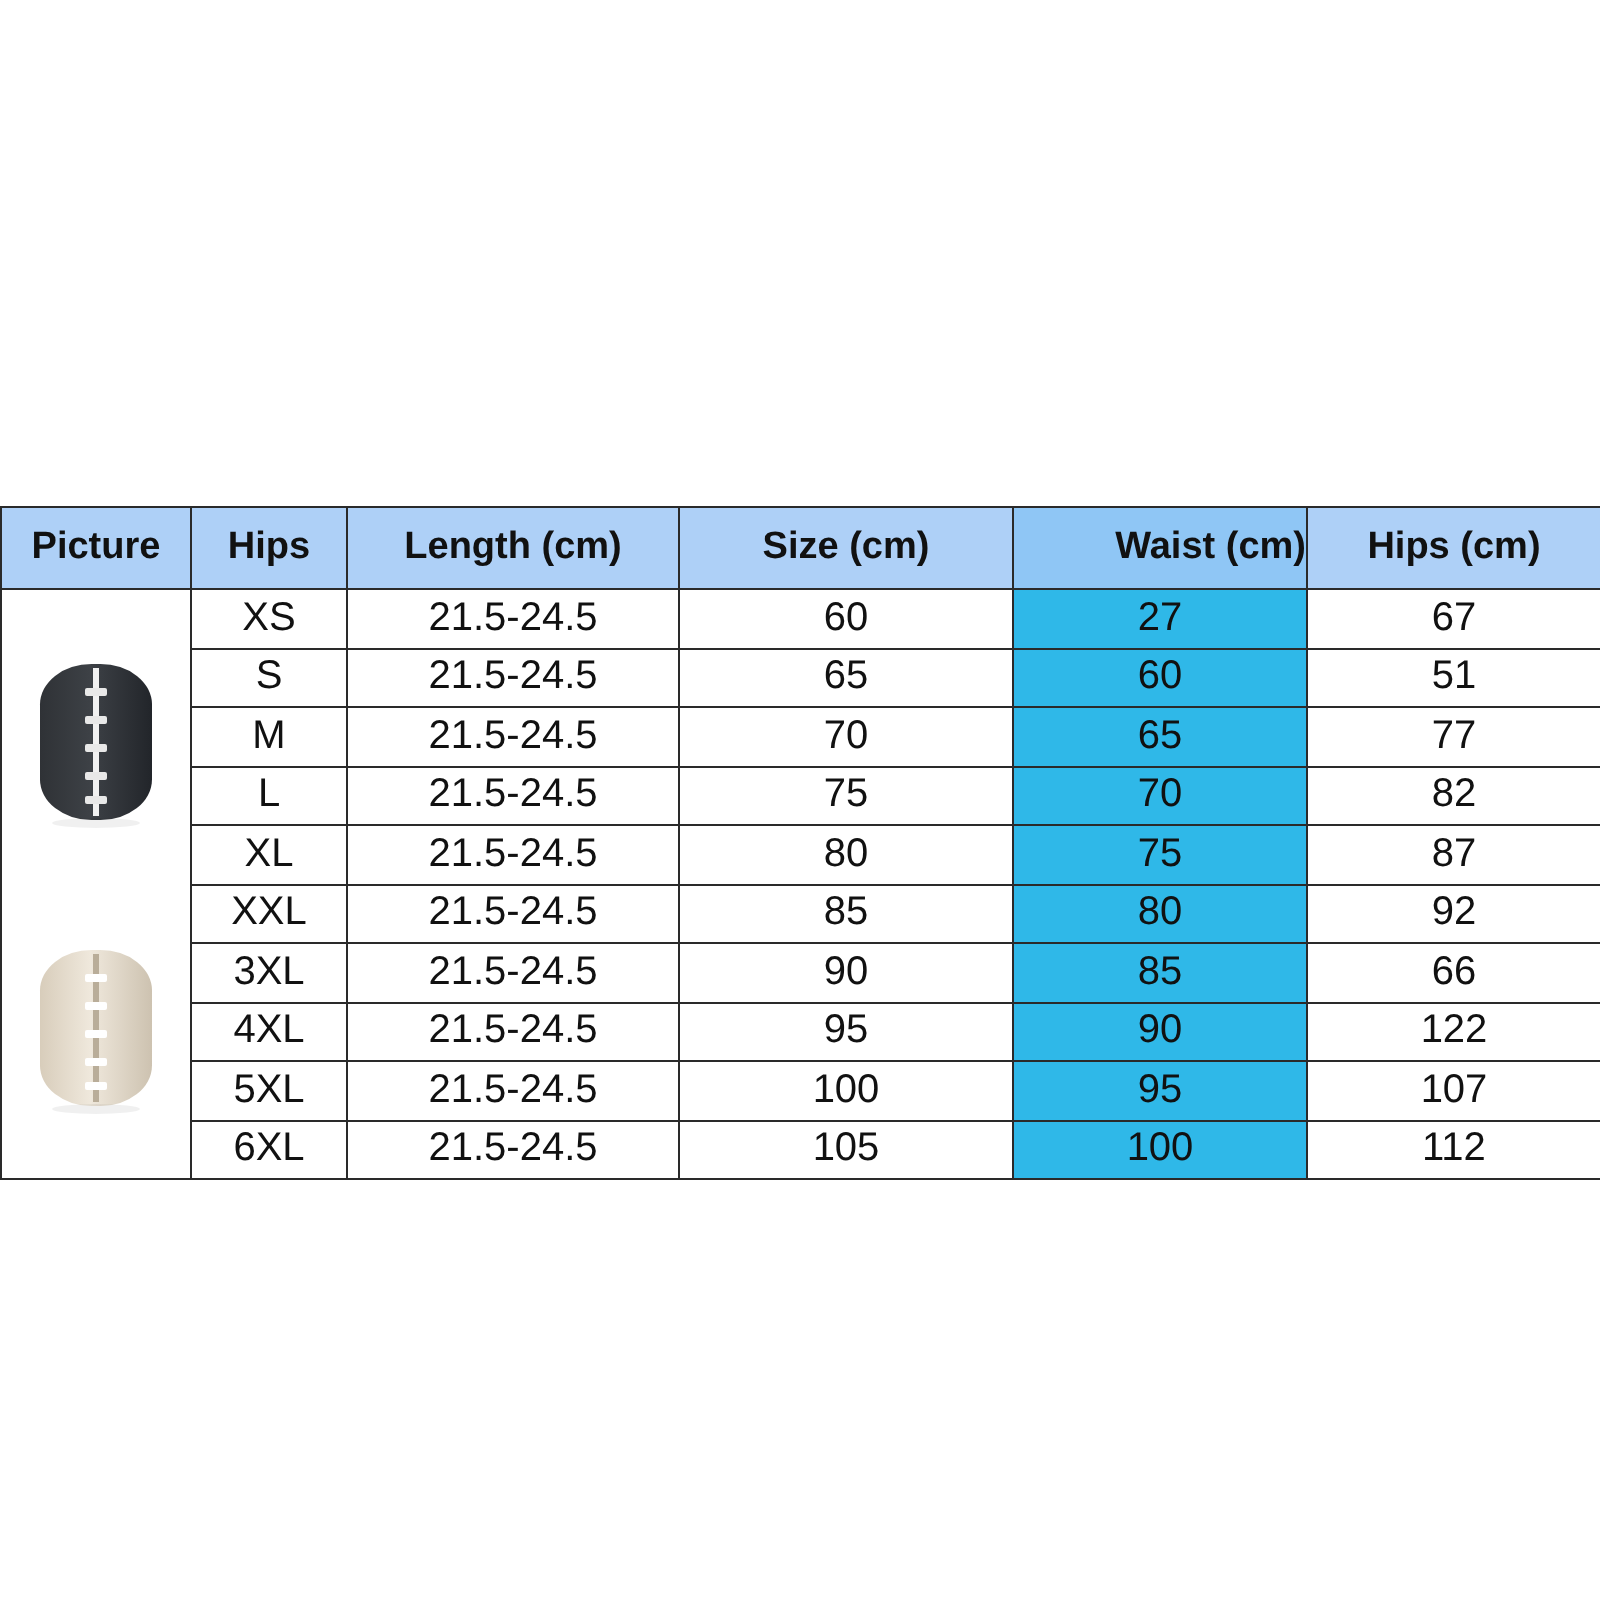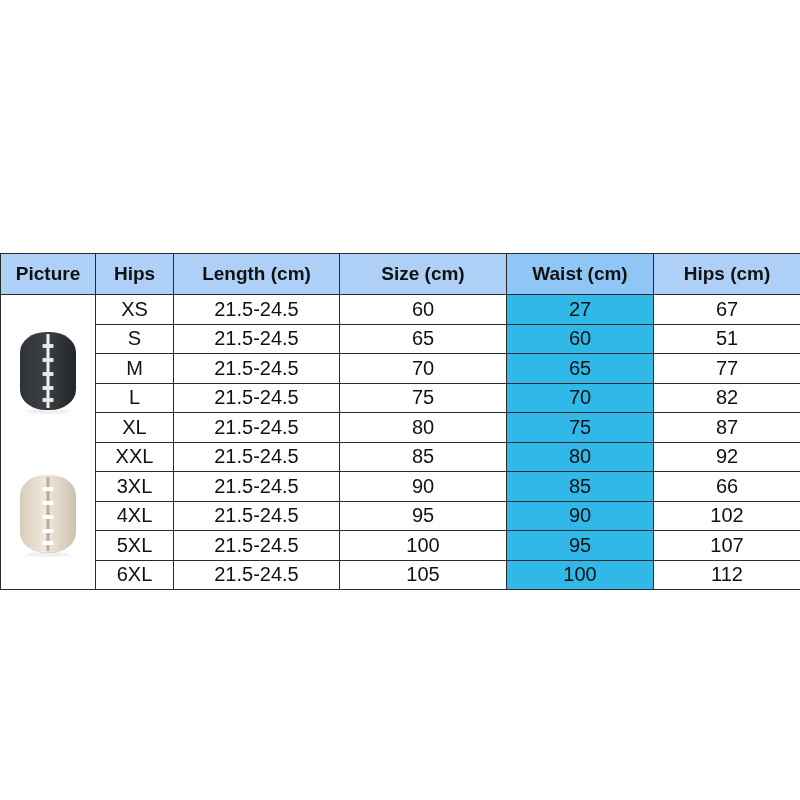--- a/index.html
+++ b/index.html
@@ -35,20 +35,21 @@
     padding: 0;
   }
   thead th {
     background: #aed0f7;
     font-size: 19px;
     font-weight: bold;
     height: 40px;
   }
   thead th.waist-head {
     background: #8fc6f5;
+    text-align: right;
   }
   tbody td {
     height: 28.5px;
     font-size: 20px;
     background: #ffffff;
   }
   tbody td.waist-cell {
     background: #2fb8e8;
     font-weight: normal;
   }
@@ -222,21 +223,21 @@
         <td>21.5-24.5</td>
         <td>90</td>
         <td class="waist-cell">85</td>
         <td>66</td>
       </tr>
       <tr>
         <td>4XL</td>
         <td>21.5-24.5</td>
         <td>95</td>
         <td class="waist-cell">90</td>
-        <td>102</td>
+        <td>122</td>
       </tr>
       <tr>
         <td>5XL</td>
         <td>21.5-24.5</td>
         <td>100</td>
         <td class="waist-cell">95</td>
         <td>107</td>
       </tr>
       <tr>
         <td>6XL</td>

